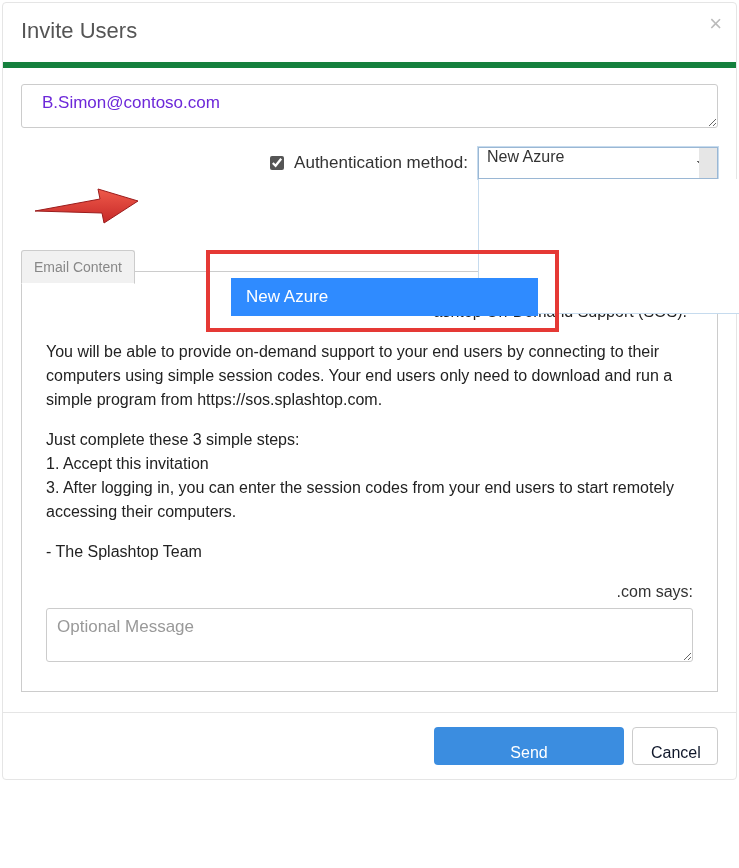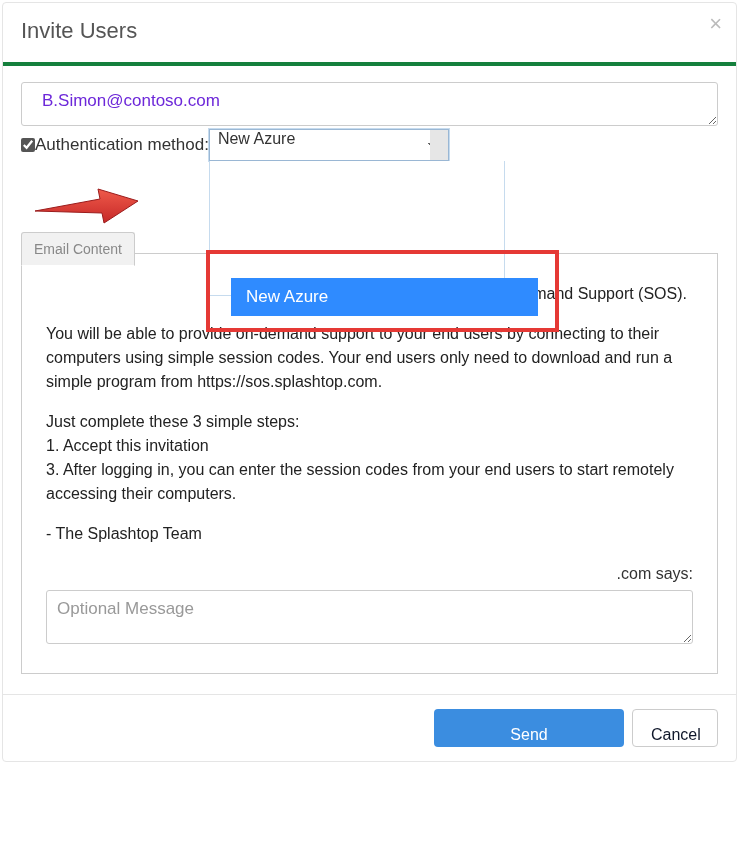--- a/index.html
+++ b/index.html
@@ -15,21 +15,21 @@
   .modal {
     border: 1px solid #e5e5e5;
     border-radius: 4px;
     width: 735px;
     margin: 2px;
     background: #fff;
     position: relative;
   }
   .modal-header {
     padding: 15px 18px 18px 18px;
-    border-bottom: 4px solid #15803d;
+    border-bottom: 6px solid #15803d;
     position: relative;
   }
   .modal-title {
     font-size: 22px;
     font-weight: 400;
     color: #555;
   }
   .close-btn {
     position: absolute;
     top: 10px;
@@ -55,23 +55,26 @@
     color: #6d28d9;
     resize: both;
     overflow: auto;
   }
   .help-text {
     font-size: 14px;
     color: #555;
     margin-top: 6px;
   }
   .auth-row {
+    margin-top: 16px;
     display: flex;
     align-items: center;
-    position: relative;
+    gap: 10px;
+    position: relative;
+    justify-content: flex-end;
   }
   .auth-checkbox {
     width: 14px;
     height: 14px;
     accent-color: #555;
   }
   .auth-label {
     font-size: 17px;
     color: #333;
   }

